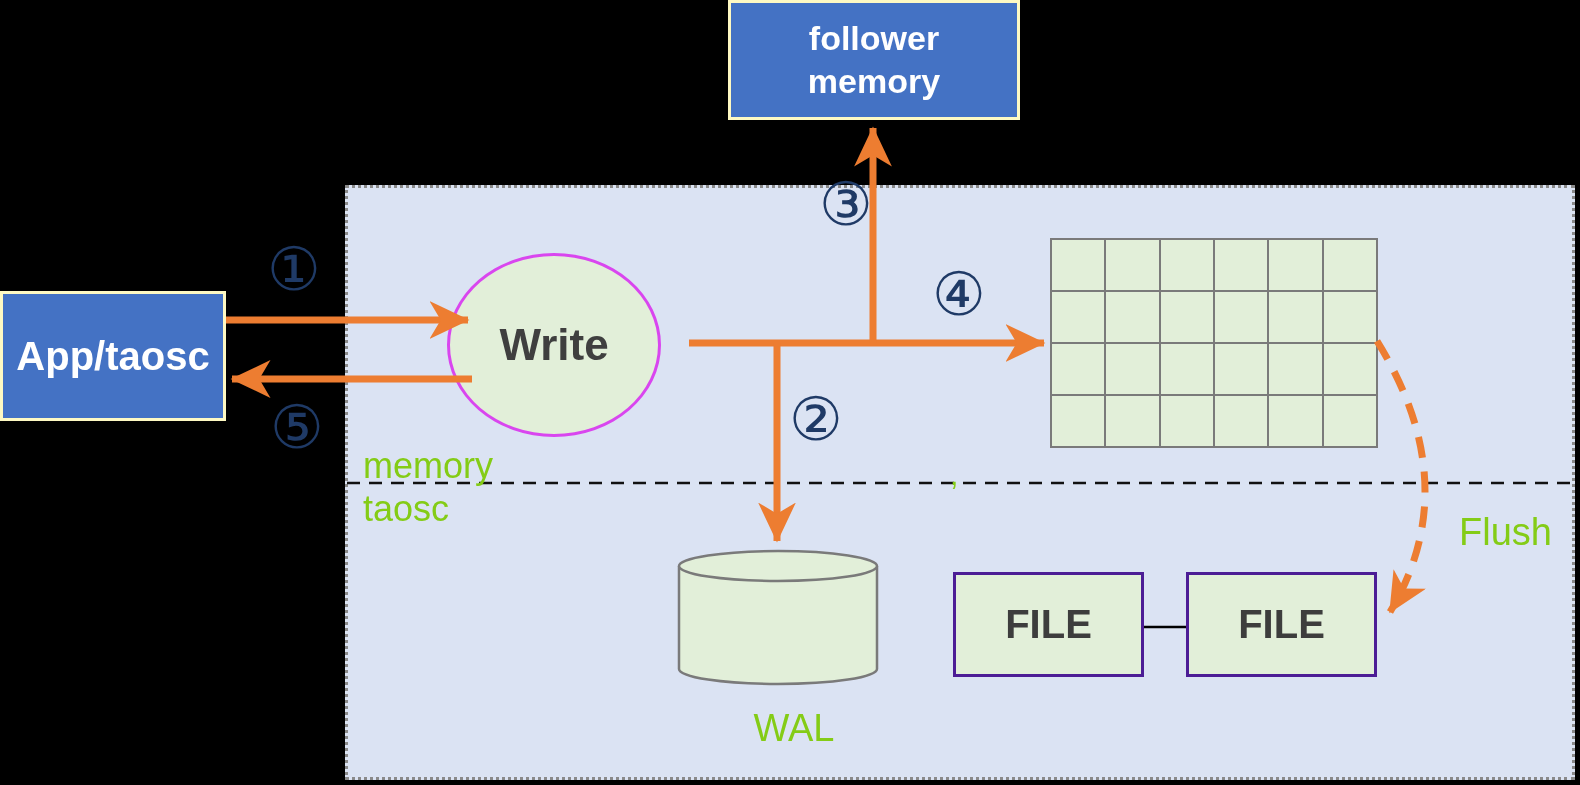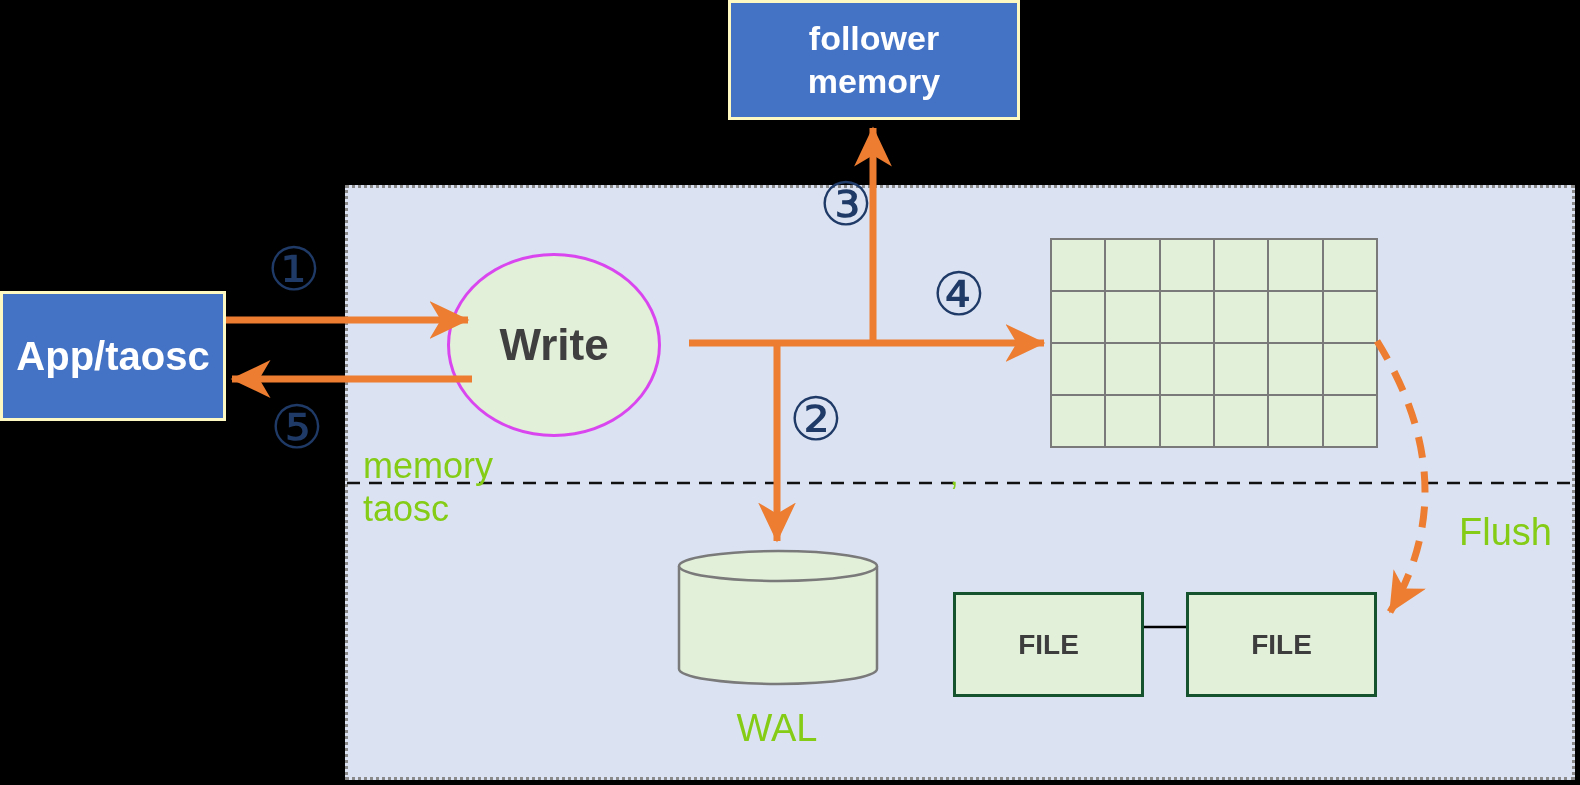--- a/index.html
+++ b/index.html
@@ -18,35 +18,35 @@
   .follower{left:728px;top:0px;width:292px;height:120px;font-size:34px;line-height:43px;}
   .app{left:0px;top:291px;width:226px;height:130px;font-size:40px;}
 
   
   .write-ellipse{left:447px;top:253px;width:214px;height:184px;border-radius:50%;
                  background:#e2efd9;border:3px solid #d946ef;display:flex;align-items:center;
                  justify-content:center;font-weight:bold;font-size:44px;color:#3f3f3f;z-index:3;}
   .memtable{left:1050px;top:238px;width:328px;height:210px;display:grid;gap:2px;padding:2px;
             background:#7a7a7a;z-index:3;}
   .memtable .cell{background:#e2efd9;}
-  .file-box{width:191px;height:105px;background:#e2efd9;border:3px solid #14532d;
+  .file-box{width:191px;height:105px;background:#e2efd9;border:3px solid #4c1d95;
             display:flex;align-items:center;justify-content:center;font-weight:bold;
-            font-size:28px;color:#3d3d3d;z-index:3;margin-top:20px;}
+            font-size:40px;color:#3d3d3d;z-index:3;}
   .file-left{left:953px;top:572px;}
   .file-right{left:1186px;top:572px;}
   .wal-svg{left:677px;top:549px;z-index:3;}
 
   
   .overlay{left:0;top:0;width:1580px;height:785px;z-index:6;pointer-events:none;}
 
   
   .lbl{color:#84cc16;font-size:36px;line-height:1.1;z-index:7;white-space:nowrap;}
   .lbl-memory{left:363px;top:446px;}
   .lbl-disk{left:363px;top:489px;}
-  .lbl-wal{left:777px;top:708px;font-size:38px;transform:translateX(-50%);}
+  .lbl-wal{left:794px;top:708px;font-size:38px;transform:translateX(-50%);}
   .lbl-leader{left:1337px;top:712px;font-size:38px;}
   .lbl-flush{left:1459px;top:512px;font-size:38px;}
   .lbl-comma{left:950px;top:458px;font-size:30px;}
 
   .step{color:#1f3a66;font-size:60px;font-family:"DejaVu Sans", sans-serif;z-index:7;
         transform:translate(-50%,-50%);line-height:1;}
   .step1{left:294px;top:269px;}
   .step2{left:816px;top:419px;}
   .step3{left:846px;top:204px;}
   .step4{left:959px;top:294px;}

